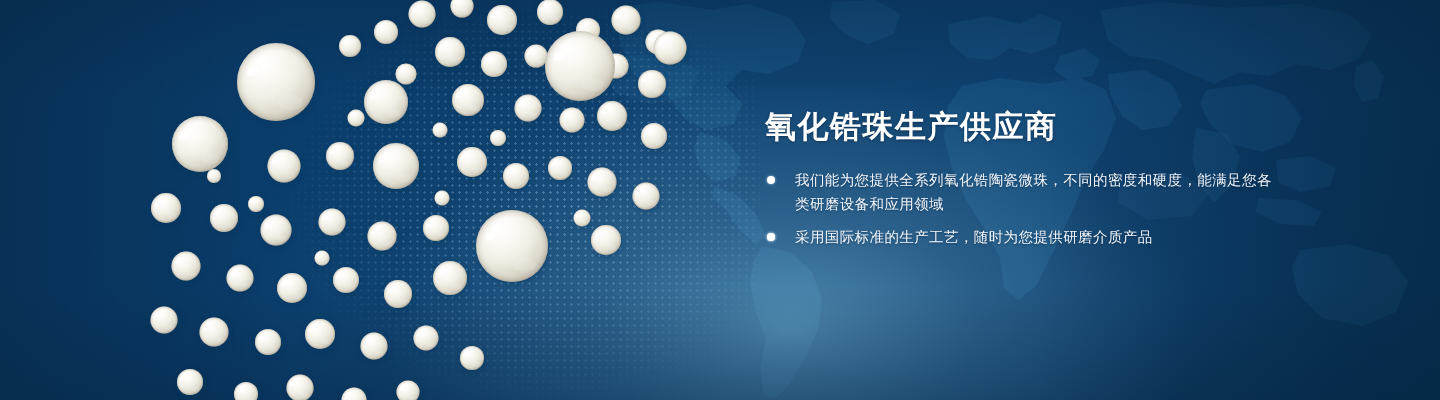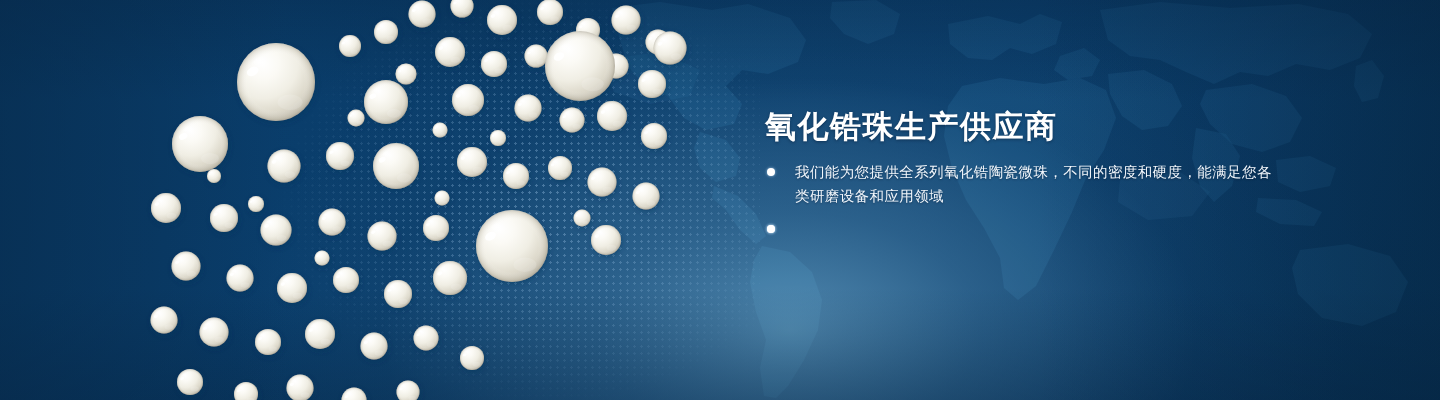--- a/index.html
+++ b/index.html
@@ -70,21 +70,21 @@
   .headline {
     font-size:31px;
     font-weight:700;
     color:#ffffff;
     letter-spacing:1.5px;
     line-height:38px;
     text-shadow:0 1px 3px rgba(0,20,45,0.45);
     white-space:nowrap;
   }
   .bullets {
-    margin-top:14px;
+    margin-top:22px;
     list-style:none;
   }
   .bullet {
     position:relative;
     padding-left:30px;
     margin-bottom:9px;
     font-size:14.5px;
     line-height:24px;
     color:#f2f7fc;
     letter-spacing:0.4px;
@@ -409,17 +409,18 @@
     <ul class="bullets">
       <li class="bullet">
         <span class="dot"></span>
         <span>我们能为您提供全系列氧化锆陶瓷微珠，不同的密度和硬度，能满足您各类研磨设备和应用领域</span>
       </li>
       <li class="bullet">
         <span class="dot"></span>
       </li>
       <li class="bullet">
         <span class="dot"></span>
+        <span>采用国际标准的生产工艺，随时为您提供研磨介质产品</span>
       </li>
     </ul>
 
   </div>
 </div>
 
 </body></html>

